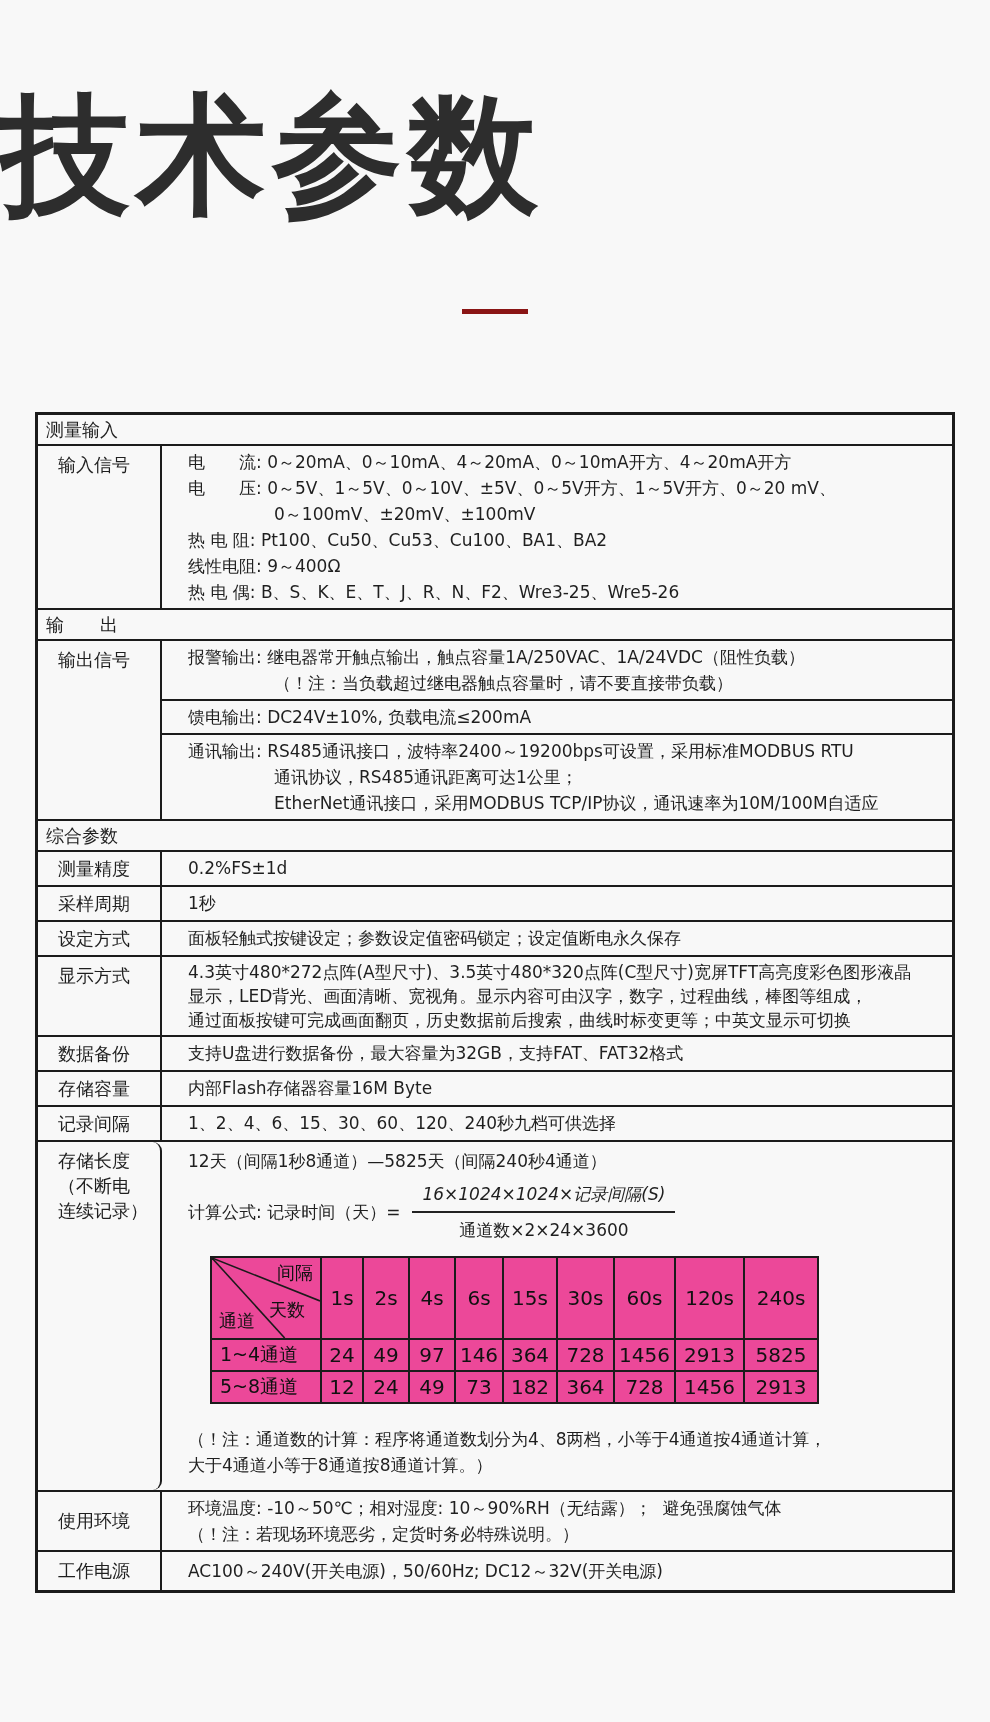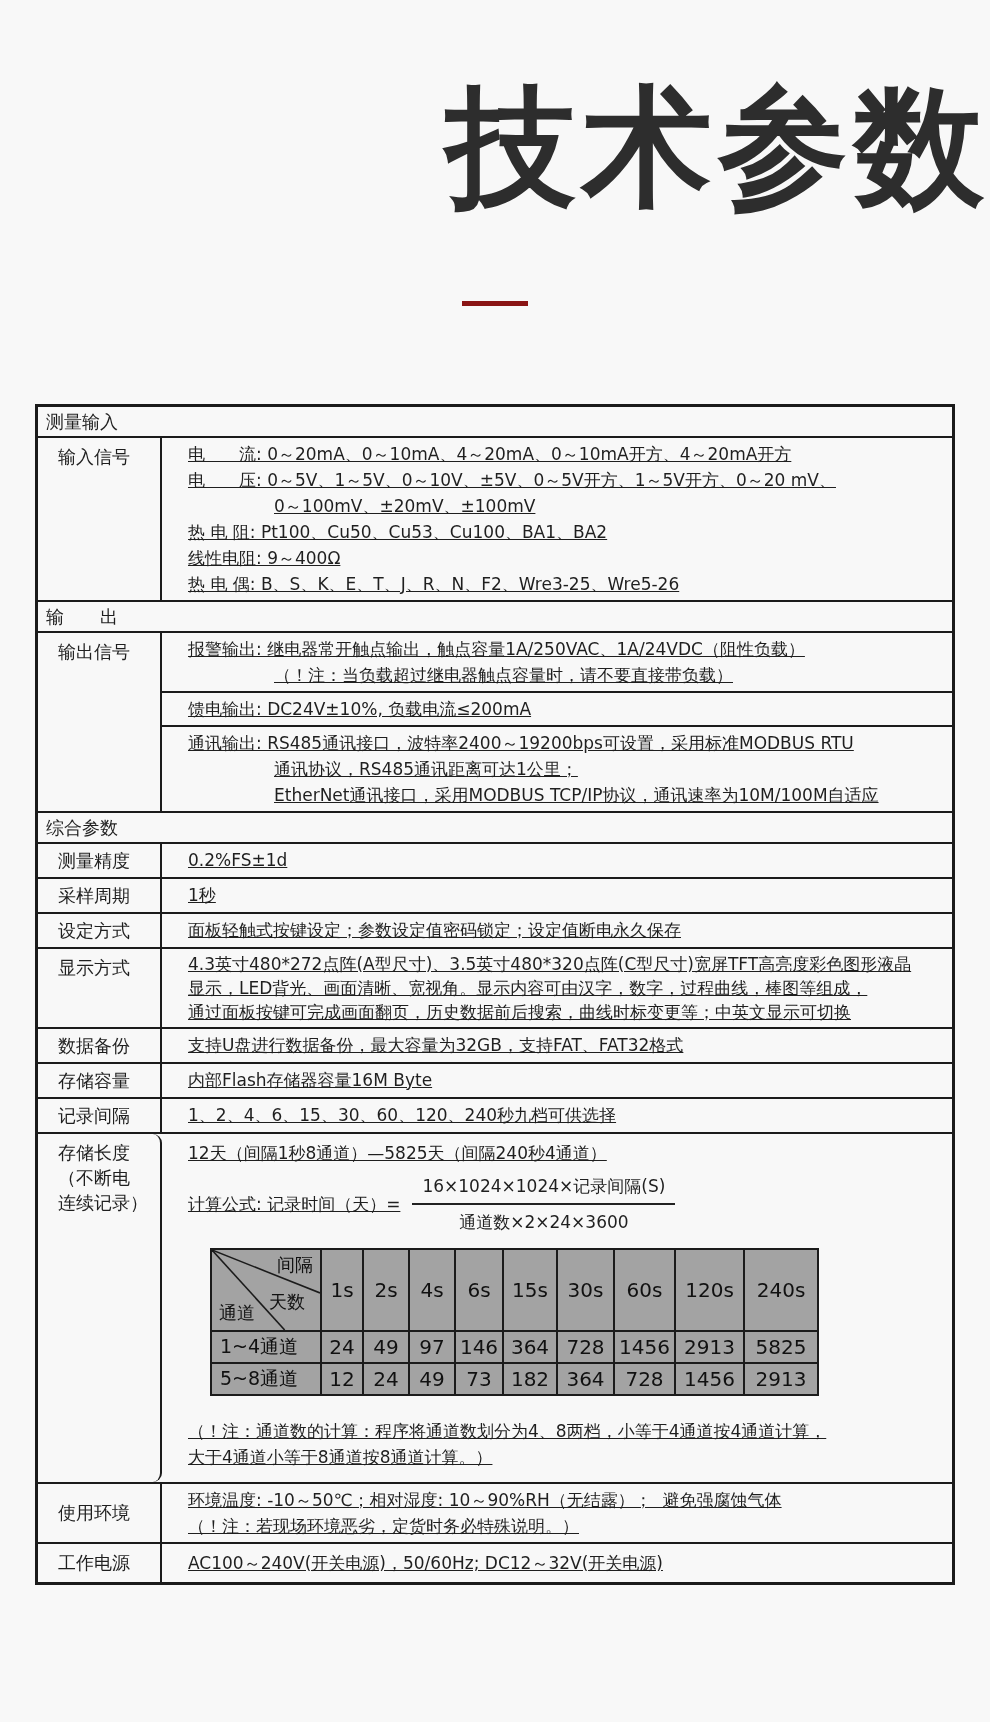--- a/index.html
+++ b/index.html
@@ -3,55 +3,55 @@
 <meta charset="utf-8">
 <style>
   * { margin:0; padding:0; box-sizing:border-box; }
   html,body { background:#f6f6f6; }
   .page {
     width:990px; height:1722px; margin:0 auto; overflow:hidden;
     background:#f8f8f8; color:#1f1f1f;
     font-family:"DejaVu Sans", sans-serif;
   }
   .title {
-    text-align:right; font-size:130px; font-weight:900; color:#2d2d2d;
-    padding-top:66px; line-height:1.25; letter-spacing:6px;
+    text-align:left; font-size:130px; font-weight:900; color:#2d2d2d;
+    padding-top:66px; line-height:1.25; letter-spacing:6px;margin-top:8px;
   }
   .divider { width:66px; height:5px; background:#8a1515; margin:72px auto 0; }
 
   .spec { margin:98px 35px 0; border:3px solid #1b1b1b; font-size:17px; }
   .spec > :first-child { border-top:none; }
 
   .hrow {
     border-top:2px solid #1b1b1b; padding:2px 10px 1px 8px;
     font-size:18px; line-height:26px; font-weight:bold; font-weight:normal;
   }
   .row { display:flex; border-top:2px solid #1b1b1b; align-items:stretch; }
   .lbl {
     flex:0 0 124px; border-right:2px solid #1b1b1b;
     padding:4px 4px 4px 20px; font-size:18px; line-height:25px;
     display:flex; align-items:center;
   }
   .lbl.top { align-items:flex-start; padding-top:6px; }
   .lbl.pre { white-space:pre-line;border-radius:9px; }
   .val { flex:1; padding:3px 8px 3px 26px; }
   .val.nopad { padding:0; }
-  .line { line-height:26px; white-space:pre-wrap;text-decoration:underline; }
+  .line { line-height:26px; white-space:pre-wrap; }
   .line.indent { padding-left:86px; }
   .line.small { line-height:24px; }
   .sub { padding:3px 8px 3px 26px; }
   .sub + .sub { border-top:2px solid #1b1b1b; }
   .tall .val { padding-top:6px; padding-bottom:6px; }
 
   .formula { display:flex; align-items:center; margin:8px 0 2px; }
   .frac { display:inline-block; text-align:center; margin-left:12px; }
-  .frac .num { padding:0 10px 5px; border-bottom:2px solid #222; line-height:24px; }
+  .frac .num { padding:0 10px 5px; border-bottom:2px solid #222; line-height:24px;font-style:italic; }
   .frac .den { padding:5px 10px 0; line-height:24px; }
 
-  .matrix { border-collapse:collapse; margin:14px 0 0 22px; background:#a3a3a3; }
+  .matrix { border-collapse:collapse; margin:14px 0 0 22px; background:#ec4899; }
   .matrix td { border:2px solid #1b1b1b; text-align:center; font-size:20px; color:#111; }
   .matrix tr.head td { height:82px; vertical-align:middle; }
   .matrix tr.drow td { height:32px; }
   .matrix td.rl { text-align:left; padding-left:8px; font-size:19px; }
   .corner { position:relative; padding:0; }
   .corner svg { position:absolute; left:0; top:0; width:100%; height:100%; display:block; }
   .corner .ctop { position:absolute; top:3px; right:7px; font-size:18px; }
   .corner .cmid { position:absolute; top:40px; left:57px; font-size:18px; }
   .corner .cbot { position:absolute; bottom:5px; left:7px; font-size:18px; }
   .notes { margin-top:22px; padding-bottom:6px; }

